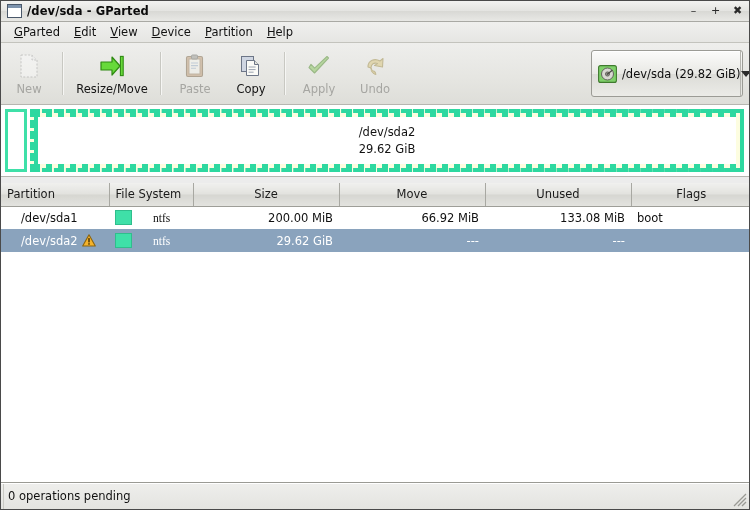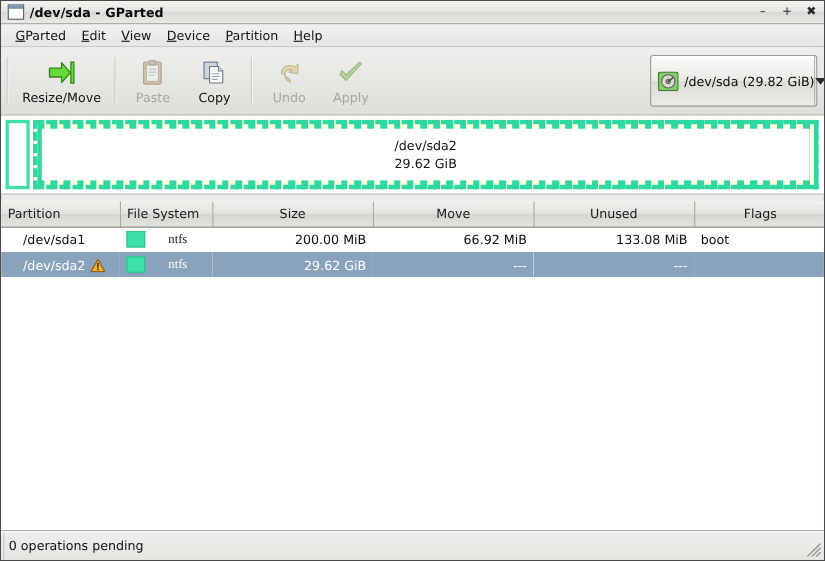--- a/index.html
+++ b/index.html
@@ -280,21 +280,21 @@
     vertical-align: middle;
   }
   tr.row-selected td {
     background: #8aa3bd;
     color: #ffffff;
   }
   td.num { text-align: right; }
   td.flags { text-align: left; padding-left: 8px; }
   .cell-part {
     display: flex;
-    align-items: flex-end;
+    align-items: flex-start;
     gap: 4px;
     padding-left: 14px;
   }
   .warn-ico { width: 14px; height: 13px; flex: 0 0 auto; display: block; }
   .fs-swatch {
     width: 17px; height: 15px;
     background: #3fe0a8;
     border: 1px solid #2fbe8c;
     display: inline-block;
     box-sizing: border-box;
@@ -360,20 +360,29 @@
     <div class="menu-item"><u>G</u><span>Parted</span></div>
     <div class="menu-item"><u>E</u><span>dit</span></div>
     <div class="menu-item"><u>V</u><span>iew</span></div>
     <div class="menu-item"><u>D</u><span>evice</span></div>
     <div class="menu-item"><u>P</u><span>artition</span></div>
     <div class="menu-item"><u>H</u><span>elp</span></div>
   </div>
 
   <div class="toolbar">
 
+    <div class="tb-btn disabled">
+      <span class="tb-ico">
+        <svg width="26" height="26" viewBox="0 0 26 26">
+          <path d="M5 2 h11 l5 5 v17 h-16 z" fill="#fbfbfb" stroke="#9a9a9a" stroke-width="1" stroke-dasharray="2,1.6"></path>
+          <path d="M16 2 v5 h5" fill="#eeeeee" stroke="#9a9a9a" stroke-width="1" stroke-dasharray="2,1.6"></path>
+        </svg>
+      </span>
+      <span class="tb-label">New</span>
+    </div>
 
 
     <div class="tb-sep"></div>
 
     <div class="tb-btn wide">
       <span class="tb-ico">
         <svg width="26" height="26" viewBox="0 0 26 26">
           <path d="M2 9 h11 v-5 l8 9 l-8 9 v-5 h-11 z" fill="#67d93a" stroke="#2f8a12" stroke-width="1.2" stroke-linejoin="round"></path>
           <rect x="21.4" y="3.4" width="2.8" height="19.2" fill="#67d93a" stroke="#2f8a12" stroke-width="1.1"></rect>
         </svg>
@@ -402,37 +411,37 @@
           <path d="M8.5 7.5 h8 l4 4 v11 h-12 z" fill="#fbfbf7" stroke="#6d7687" stroke-width="1"></path>
           <path d="M16.5 7.5 v4 h4" fill="#e2e2da" stroke="#6d7687" stroke-width="1"></path>
           <path d="M10.6 14 h7 M10.6 16.6 h7 M10.6 19.2 h5" stroke="#9aa2af" stroke-width="1"></path>
         </svg>
       </span>
       <span class="tb-label">Copy</span>
     </div>
 
     <div class="tb-sep"></div>
 
+    <div class="tb-btn">
+      <span class="tb-ico" style="opacity:0.5">
+        <svg width="26" height="26" viewBox="0 0 26 26">
+          <path d="M3 14.5 L8.5 20 L22.5 5 L21 3.5 L8.6 15.2 L5 11.4 Z" fill="#86c65a" stroke="#4f8a2c" stroke-width="1.1" stroke-linejoin="round"></path>
+        </svg>
+      </span>
+      <span class="tb-label" style="color:#a6a6a2">Apply</span>
+    </div>
+
     <div class="tb-btn" style="opacity:1">
       <span class="tb-ico" style="opacity:0.5">
         <svg width="26" height="26" viewBox="0 0 26 26">
           <path d="M6 14 C6 7 13 5 18 8 L21 5.5 L20.5 14 L12.5 12.5 L15.5 10.6 C12 9.2 9 10.8 9 15 Z" fill="#d9c47a" stroke="#9c8a44" stroke-width="1.1" stroke-linejoin="round"></path>
           <path d="M9 15 C9 19 11 21 14 21.5 L13 18.5 C10.8 18 9.6 17 9 15 Z" fill="#c9b268" stroke="#9c8a44" stroke-width="1"></path>
         </svg>
       </span>
       <span class="tb-label" style="color:#a6a6a2">Undo</span>
-    </div>
-
-    <div class="tb-btn">
-      <span class="tb-ico" style="opacity:0.5">
-        <svg width="26" height="26" viewBox="0 0 26 26">
-          <path d="M3 14.5 L8.5 20 L22.5 5 L21 3.5 L8.6 15.2 L5 11.4 Z" fill="#86c65a" stroke="#4f8a2c" stroke-width="1.1" stroke-linejoin="round"></path>
-        </svg>
-      </span>
-      <span class="tb-label" style="color:#a6a6a2">Apply</span>
     </div>
 
     <div class="device-combo-wrap">
       <span class="dev-icon">
         <svg width="19" height="18" viewBox="0 0 19 18">
           <rect x="0.6" y="0.6" width="17.8" height="16.8" rx="2" fill="#7fd06a" stroke="#3f7a2e" stroke-width="1.1"></rect>
           <circle cx="9.5" cy="9" r="6" fill="#d8d8d2" stroke="#62625c" stroke-width="1"></circle>
           <circle cx="9.5" cy="9" r="2.1" fill="#8e8e88" stroke="#5a5a54" stroke-width="0.8"></circle>
           <path d="M9.5 9 L14 5.4" stroke="#4a4a44" stroke-width="1.3" stroke-linecap="round"></path>
         </svg>

